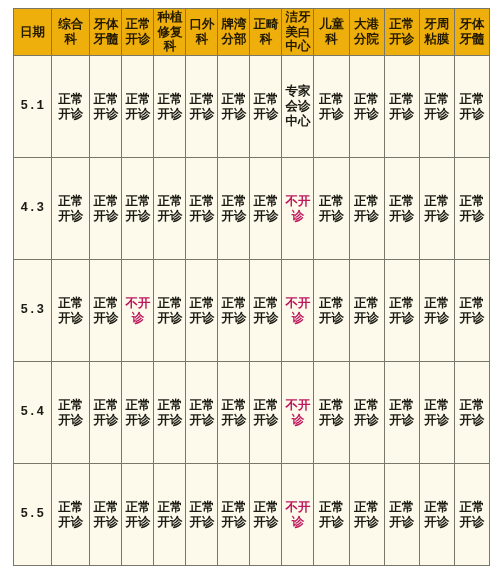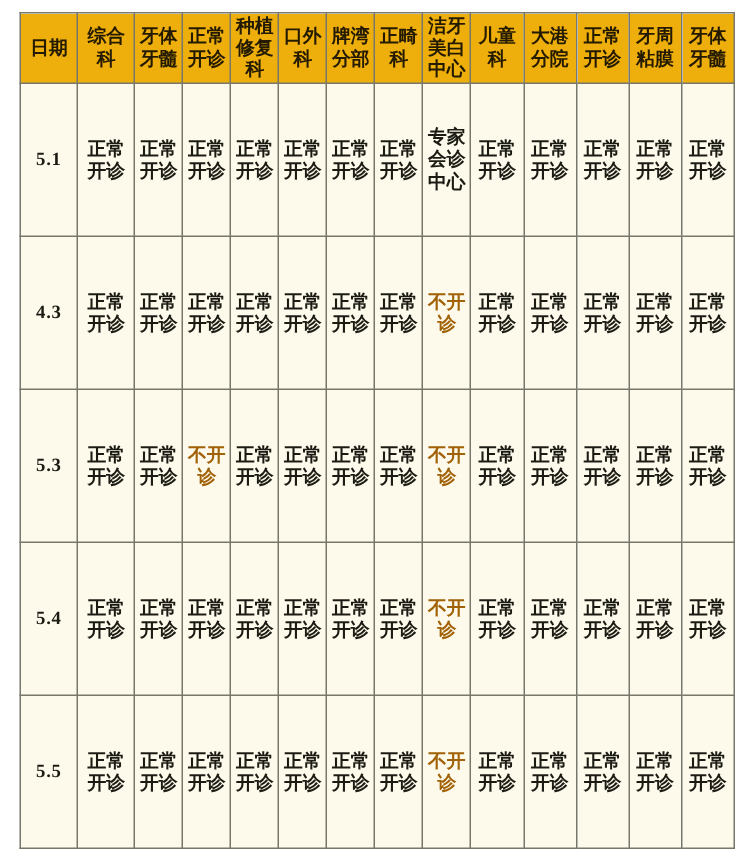--- a/index.html
+++ b/index.html
@@ -47,26 +47,26 @@
   table.schedule tbody td {
     background: #fdfaeb;
     color: #1b1b14;
     font-size: 12.5px;
     font-weight: bold;
     height: 101px;
   }
   table.schedule tbody td.date-cell {
     font-weight: bold;
     font-size: 12.5px;
-    font-family: Liberation Serif, serif;
+    font-family: Liberation Mono, monospace;
     letter-spacing: 0.5px;
   }
   td.closed .cell-text,
   .cell-text.closed {
-    color: #a16207;
+    color: #be185d;
   }
   .cell-text {
     display: block;
   }
   
   col.c-date    { width: 37px; }
   col.c-wide    { width: 37px; }
   col.c-narrow  { width: 31px; }
   col.c-med     { width: 34px; }
 </style>

